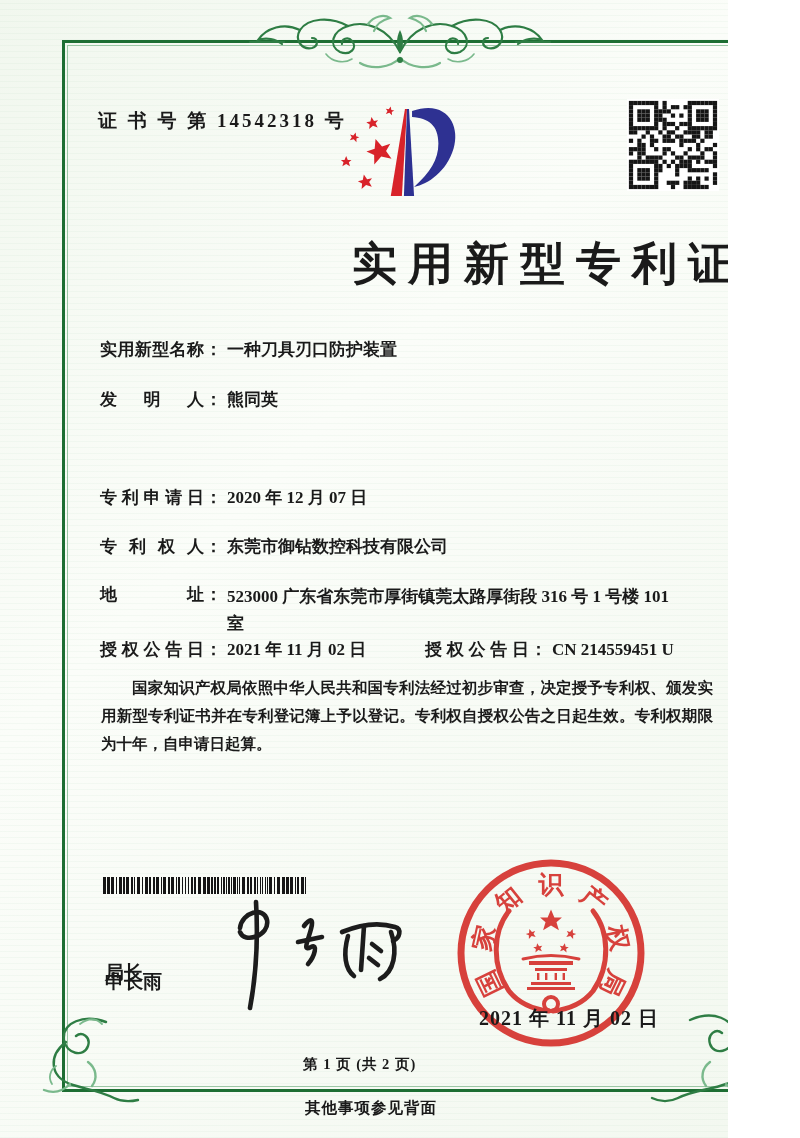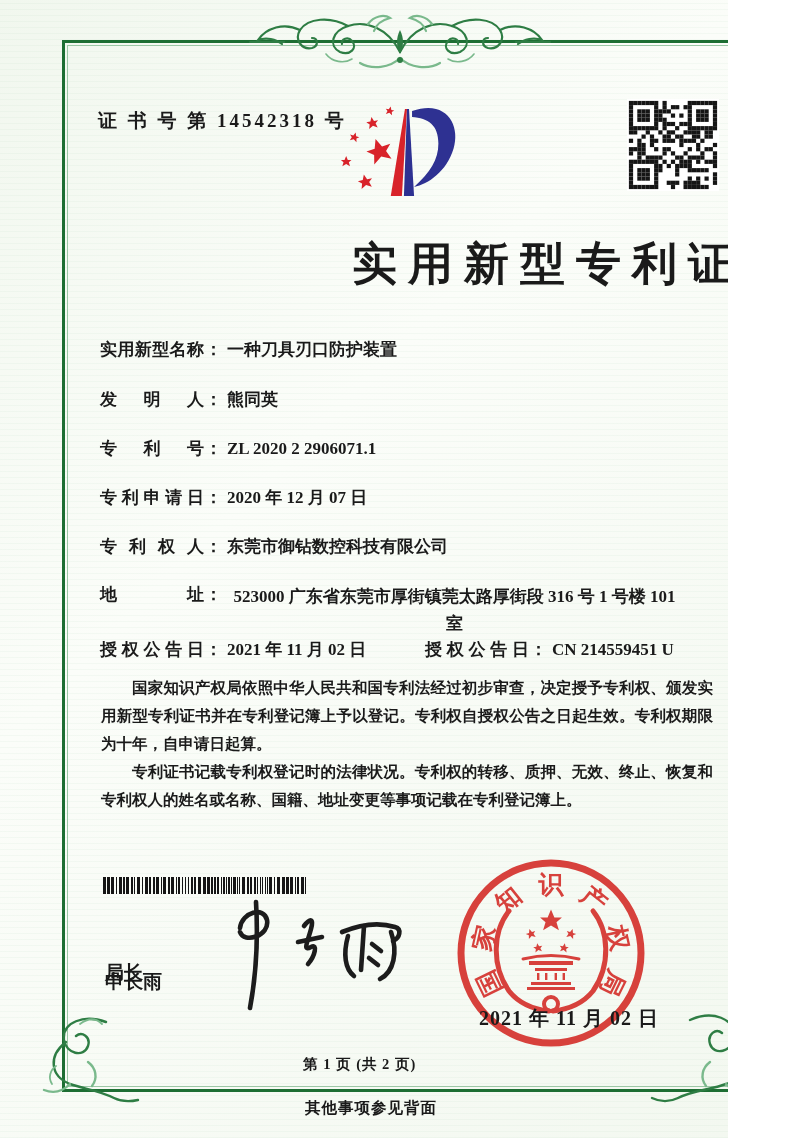--- a/index.html
+++ b/index.html
@@ -19,21 +19,21 @@
   .cert-no{position:absolute;left:98px;top:108px;font-size:19px;font-weight:600;letter-spacing:3px;}
   .logo{position:absolute;left:333px;top:90px;width:152px;height:118px;}
   .qr{position:absolute;left:627px;top:99px;width:92px;height:92px;background:#fff;}
   .title{position:absolute;left:0;top:234px;width:800px;text-align:right;
     font-size:45px;font-weight:700;letter-spacing:11px;text-indent:11px;}
   
   .row{position:absolute;left:100px;font-size:17px;font-weight:600;white-space:nowrap;}
   .lbl{display:inline-block;width:104px;text-align:justify;text-align-last:justify;}
   .colon{margin:0 5px 0 1px;}
   .row-address{white-space:normal;}
-  .row-address .val{display:inline-block;width:455px;vertical-align:top;line-height:27px;text-align:center;}
+  .row-address .val{display:inline-block;width:455px;vertical-align:top;line-height:27px;}
   
   .paras{position:absolute;left:101px;top:674px;width:612px;}
   .paras p{margin:0;font-size:15.5px;line-height:28px;font-weight:600;
     text-indent:2em;text-align:justify;}
   
   .barcode{position:absolute;left:103px;top:877px;width:206px;height:17px;}
   .official-title{position:absolute;left:105px;top:960px;font-family:"Liberation Sans","DejaVu Sans",sans-serif;font-size:19px;font-weight:700;}
   .official-name{position:absolute;left:105px;top:969px;font-family:"Liberation Sans","DejaVu Sans",sans-serif;font-size:19px;font-weight:700;}
   .signature{position:absolute;left:212px;top:896px;width:210px;height:120px;}
   .seal{position:absolute;left:451px;top:853px;width:200px;height:200px;opacity:0.93;}
@@ -354,42 +354,38 @@
   </svg>
 
   <div class="title">实用新型专利证书</div>
 
   <div class="row" style="top:338px">
     <span class="lbl">实用新型名称</span><span class="colon">：</span><span class="val">一种刀具刃口防护装置</span>
   </div>
   <div class="row" style="top:388px">
     <span class="lbl">发明人</span><span class="colon">：</span><span class="val">熊同英</span>
   </div>
-  <div class="row" style="top:437px">
-    <span class="lbl">专利号</span><span class="colon">：</span><span class="val">ZL 2020 2 2906071.1</span>
-  </div>
   <div class="row" style="top:486px">
     <span class="lbl">专利申请日</span><span class="colon">：</span><span class="val">2020 年 12 月 07 日</span>
   </div>
   <div class="row" style="top:535px">
     <span class="lbl">专利权人</span><span class="colon">：</span><span class="val">东莞市御钻数控科技有限公司</span>
   </div>
   <div class="row row-address" style="top:583px">
     <span class="lbl" style="vertical-align:top">地址</span><span class="colon" style="vertical-align:top">：</span><span class="val">523000 广东省东莞市厚街镇莞太路厚街段 316 号 1 号楼 101 室</span>
   </div>
   <div class="row" style="top:638px">
     <span class="lbl">授权公告日</span><span class="colon">：</span><span class="val">2021 年 11 月 02 日</span>
   </div>
   <div class="row" style="top:638px;left:425px">
     <span class="lbl">授权公告日</span><span class="colon">：</span><span class="val">CN 214559451 U</span>
   </div>
 
   <div class="paras">
     <p>国家知识产权局依照中华人民共和国专利法经过初步审查，决定授予专利权、颁发实用新型专利证书并在专利登记簿上予以登记。专利权自授权公告之日起生效。专利权期限为十年，自申请日起算。</p>
-    <p>专利证书记载专利权登记时的法律状况。专利权的转移、质押、无效、终止、恢复和专利权人的姓名或名称、国籍、地址变更等事项记载在专利登记簿上。</p>
   </div>
 
   <svg class="barcode" viewBox="0 0 206 17" preserveAspectRatio="none">
     <g id="barcode-bars" fill="#151515">
         <rect x="0" y="0" width="3" height="17"></rect>
         <rect x="4" y="0" width="3" height="17"></rect>
         <rect x="8" y="0" width="3" height="17"></rect>
         <rect x="13" y="0" width="1" height="17"></rect>
         <rect x="16" y="0" width="3" height="17"></rect>
         <rect x="20" y="0" width="2" height="17"></rect>

